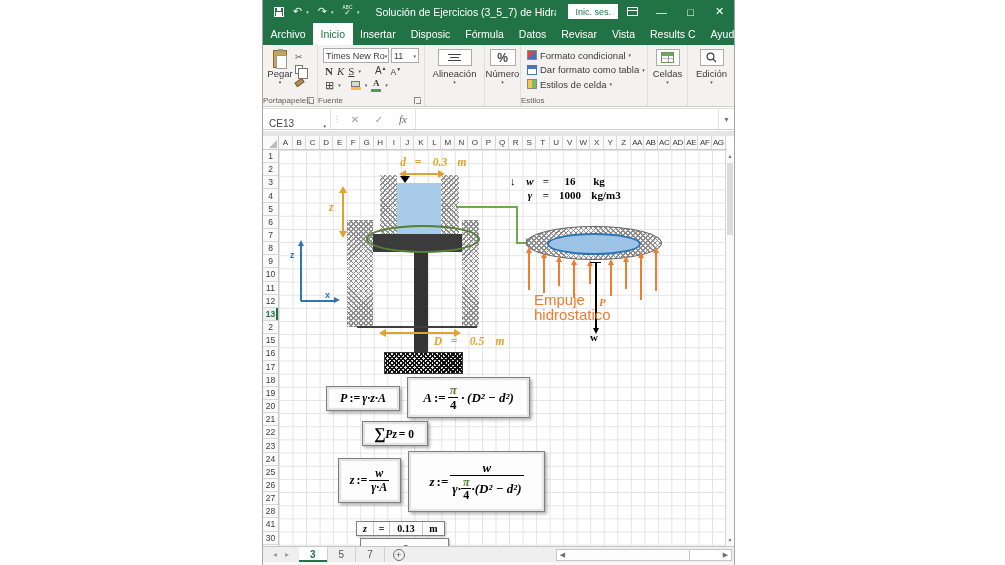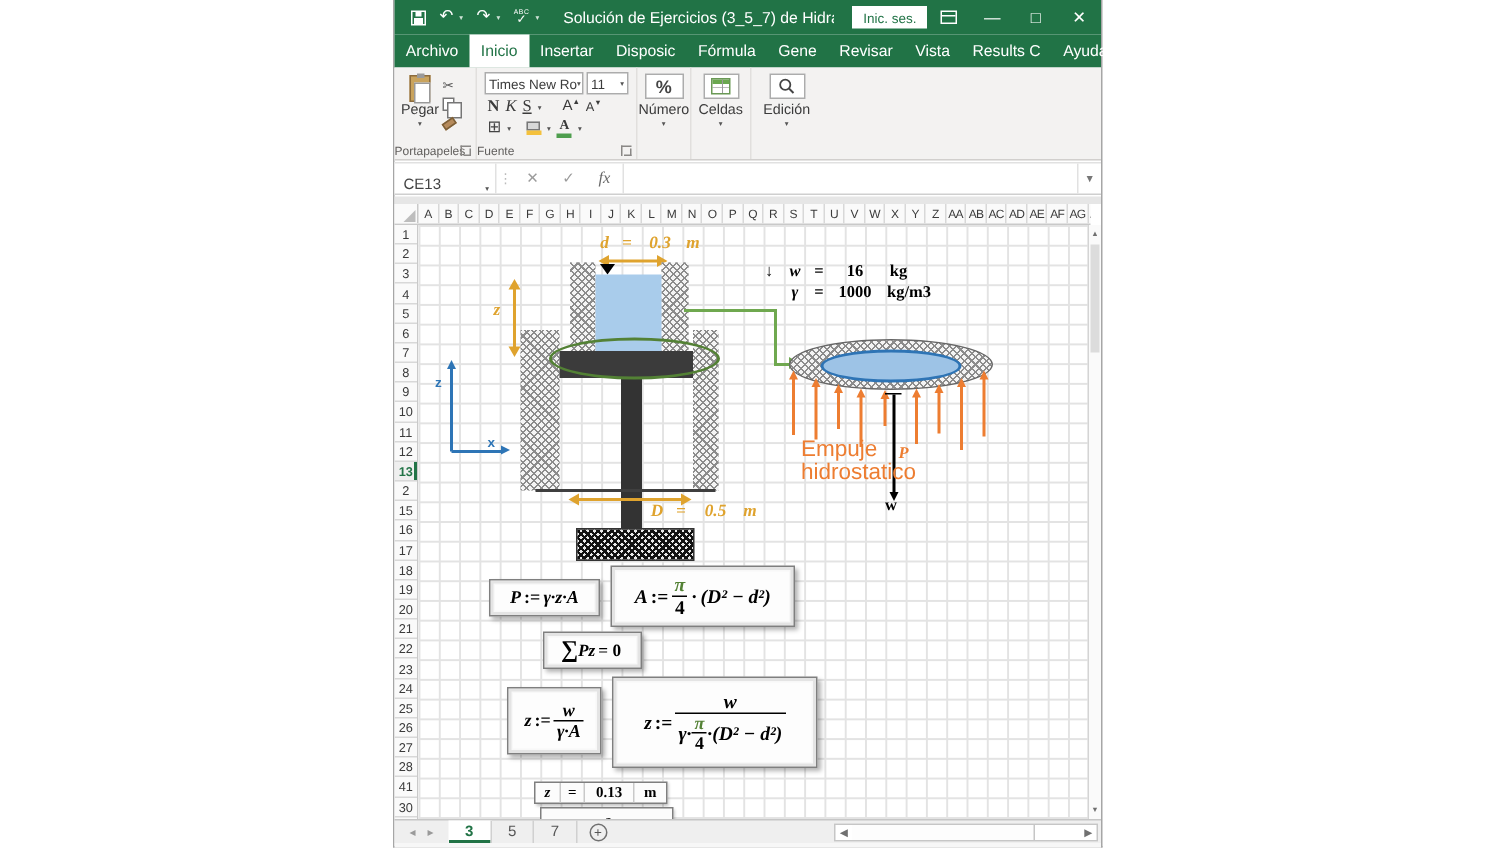--- a/index.html
+++ b/index.html
@@ -197,21 +197,21 @@
     </div>
   </div>
 
   <div class="tabrow">
     <div id="menu-tabs" style="display:flex">
         <div class="mtab">Archivo</div>
         <div class="mtab active">Inicio</div>
         <div class="mtab">Insertar</div>
         <div class="mtab">Disposic</div>
         <div class="mtab">Fórmula</div>
-        <div class="mtab">Gene</div>
+        <div class="mtab">Datos</div>
         <div class="mtab">Revisar</div>
         <div class="mtab">Vista</div>
         <div class="mtab">Results C</div>
         <div class="mtab">Ayuda</div>
         <div class="mtab">Nitro Pro</div>
       </div>
     <div class="tellme">
       <span class="bulb">
         <svg width="10" height="12" viewBox="0 0 10 12">
             <circle cx="5" cy="4.5" r="3.5" fill="none" stroke="#fff" stroke-width="1.2"></circle>
@@ -286,29 +286,58 @@
         <span class="colorbar">
             <span class="a serifb">A</span>
             <span class="bar green"></span>
           </span>
           <span class="chev">▾</span>
       </div>
       <span class="grplabel">Fuente</span>
       <span class="dlg"></span>
     </div>
 
+    <div class="grp g-one" style="width:60px">
+      <div class="bigbtn">
+          <span class="alignicon">
+            <span style="width:13px"></span>
+            <span style="width:9px"></span>
+            <span style="width:13px"></span>
+          </span>
+        </div>
+      <span class="onelabel">Alineación</span>
+      <span class="chev">▾</span>
+    </div>
 
     <div class="grp g-one" style="width:36px">
       <div class="bigbtn" style="width:26px">
           <span class="pct">%</span>
         </div>
       <span class="onelabel">Número</span>
       <span class="chev">▾</span>
     </div>
 
+    <div class="grp g-styles">
+      <div class="strow">
+          <span class="i-cf"></span>
+          <span>Formato condicional</span>
+          <span class="chev">▾</span>
+        </div>
+      <div class="strow">
+          <span class="i-tbl"></span>
+          <span>Dar formato como tabla</span>
+          <span class="chev">▾</span>
+        </div>
+      <div class="strow">
+          <span class="i-cs"></span>
+          <span>Estilos de celda</span>
+          <span class="chev">▾</span>
+        </div>
+      <span class="grplabel">Estilos</span>
+    </div>
 
     <div class="grp g-one" style="width:40px">
       <div class="bigbtn" style="width:24px">
           <span class="i-cells"></span>
         </div>
       <span class="onelabel">Celdas</span>
       <span class="chev">▾</span>
     </div>
 
     <div class="grp g-one" style="width:47px;border-right:none">

